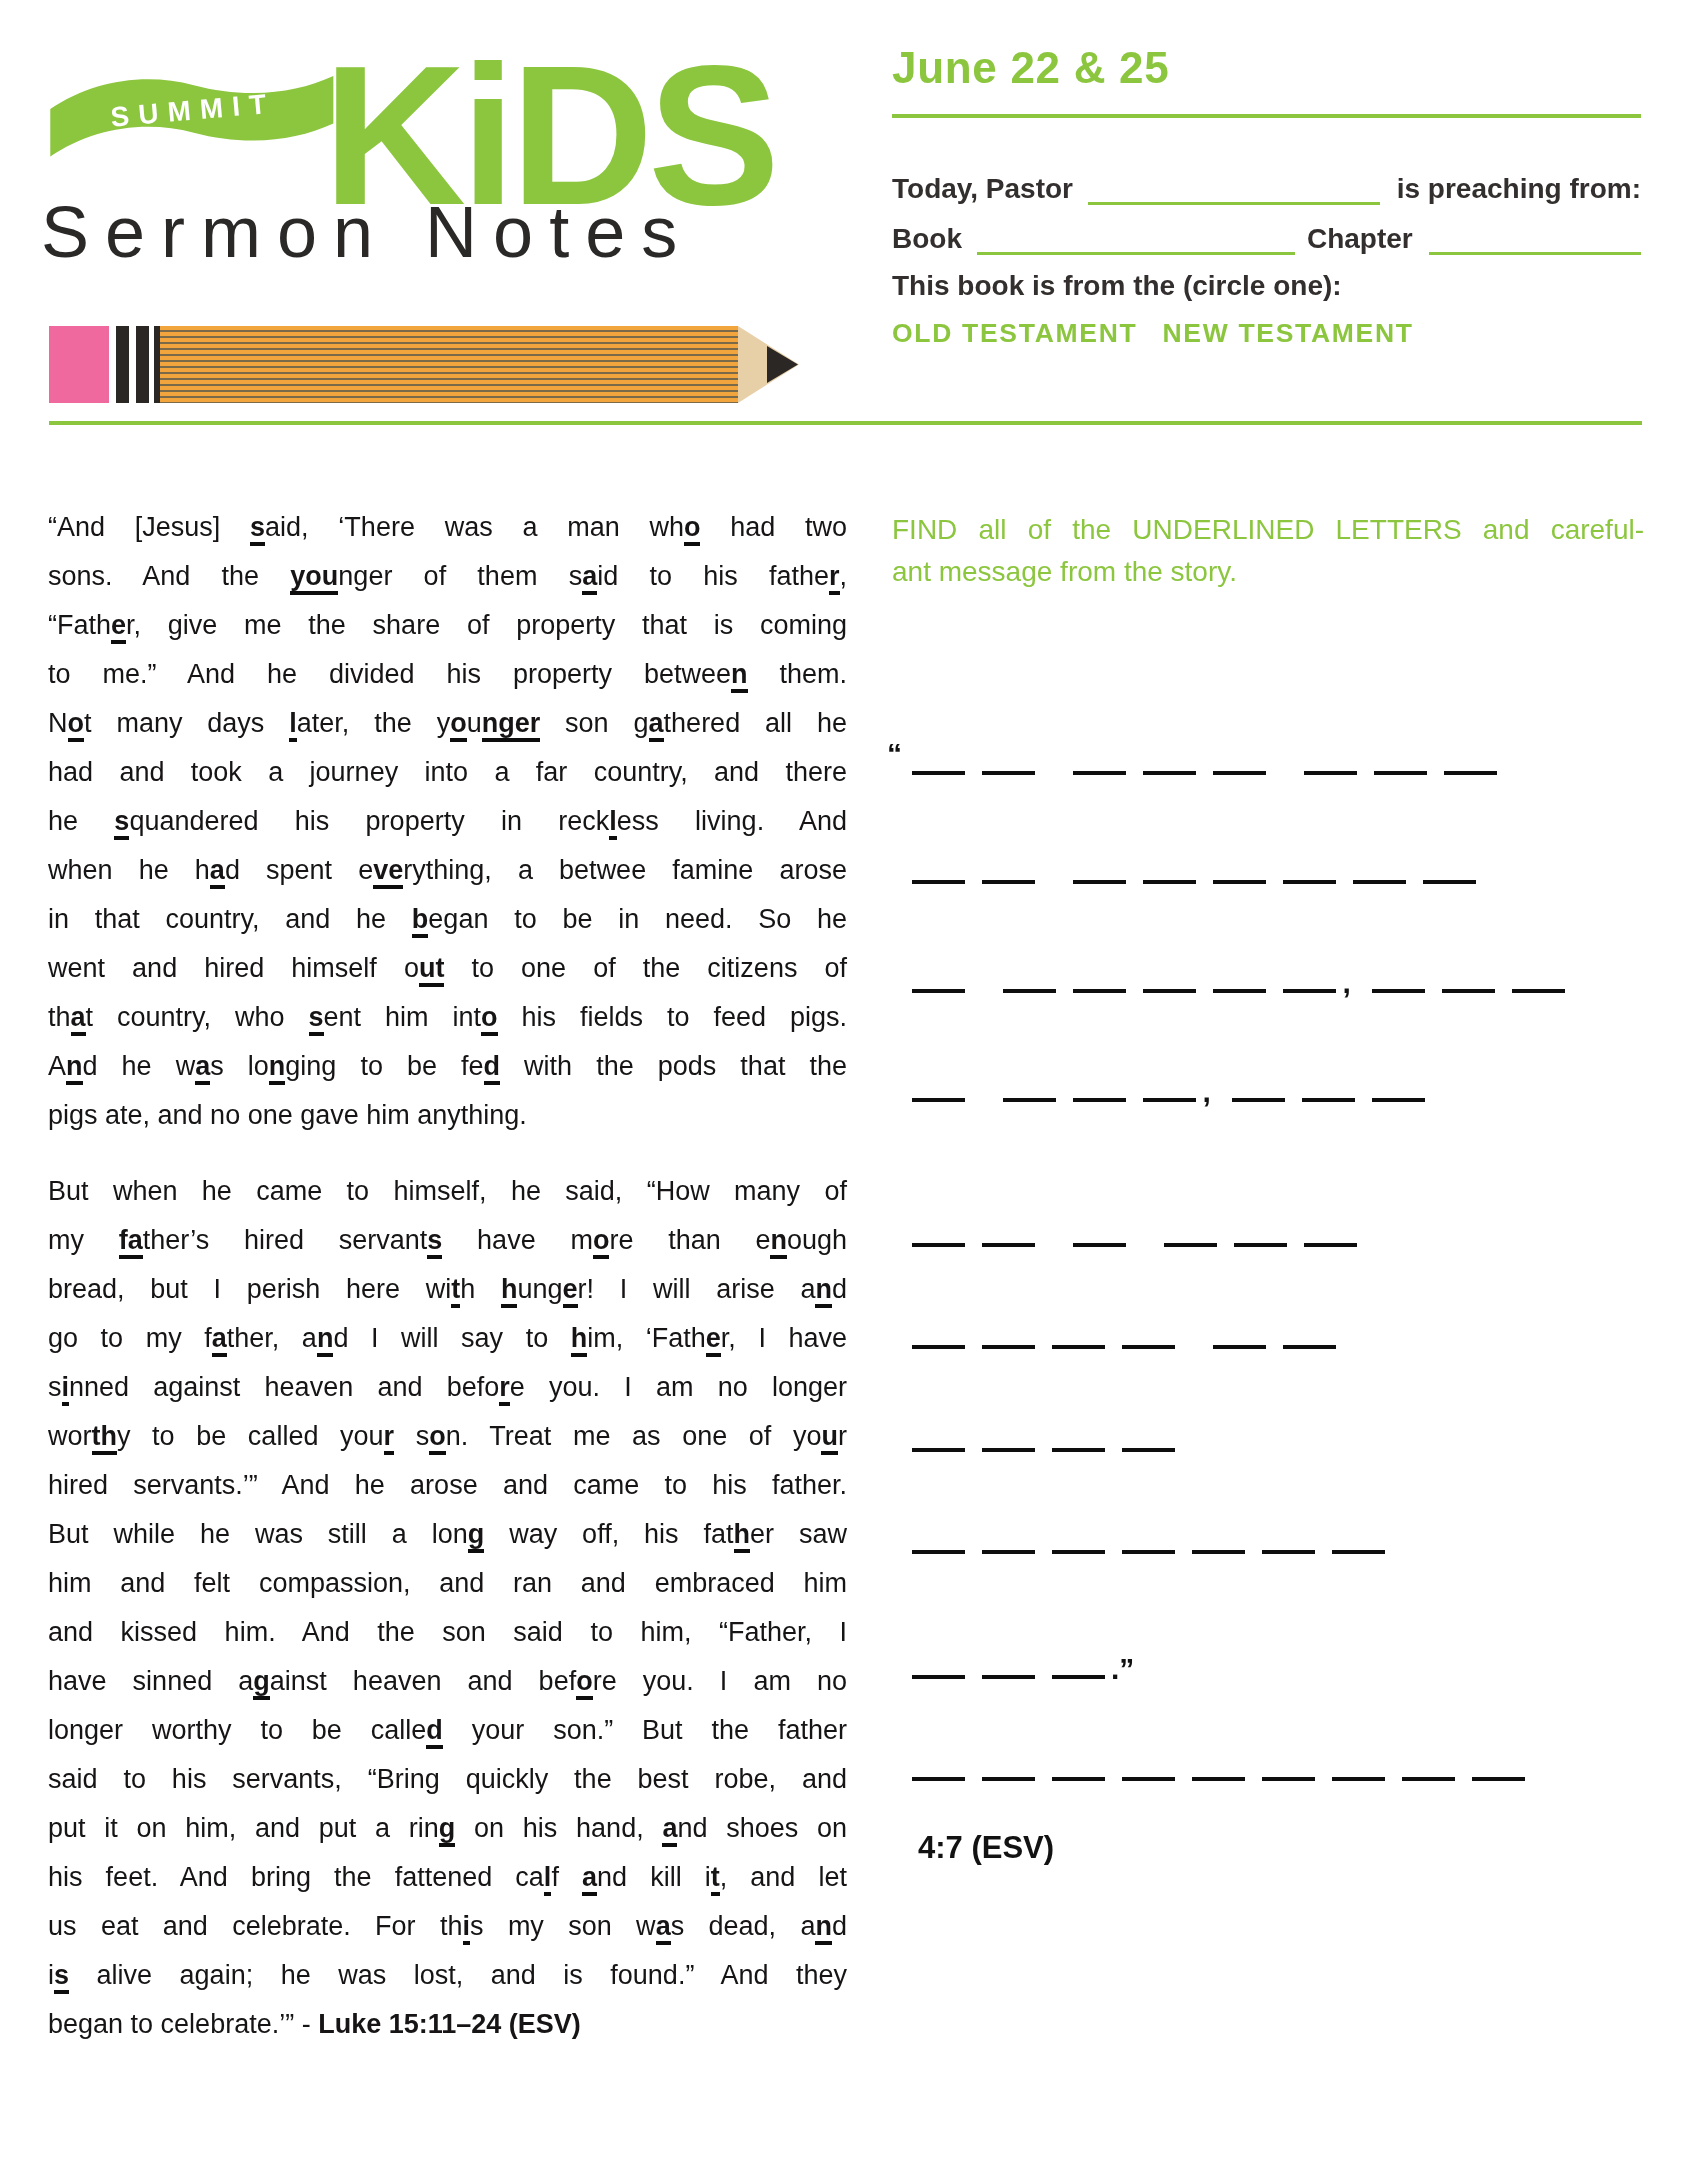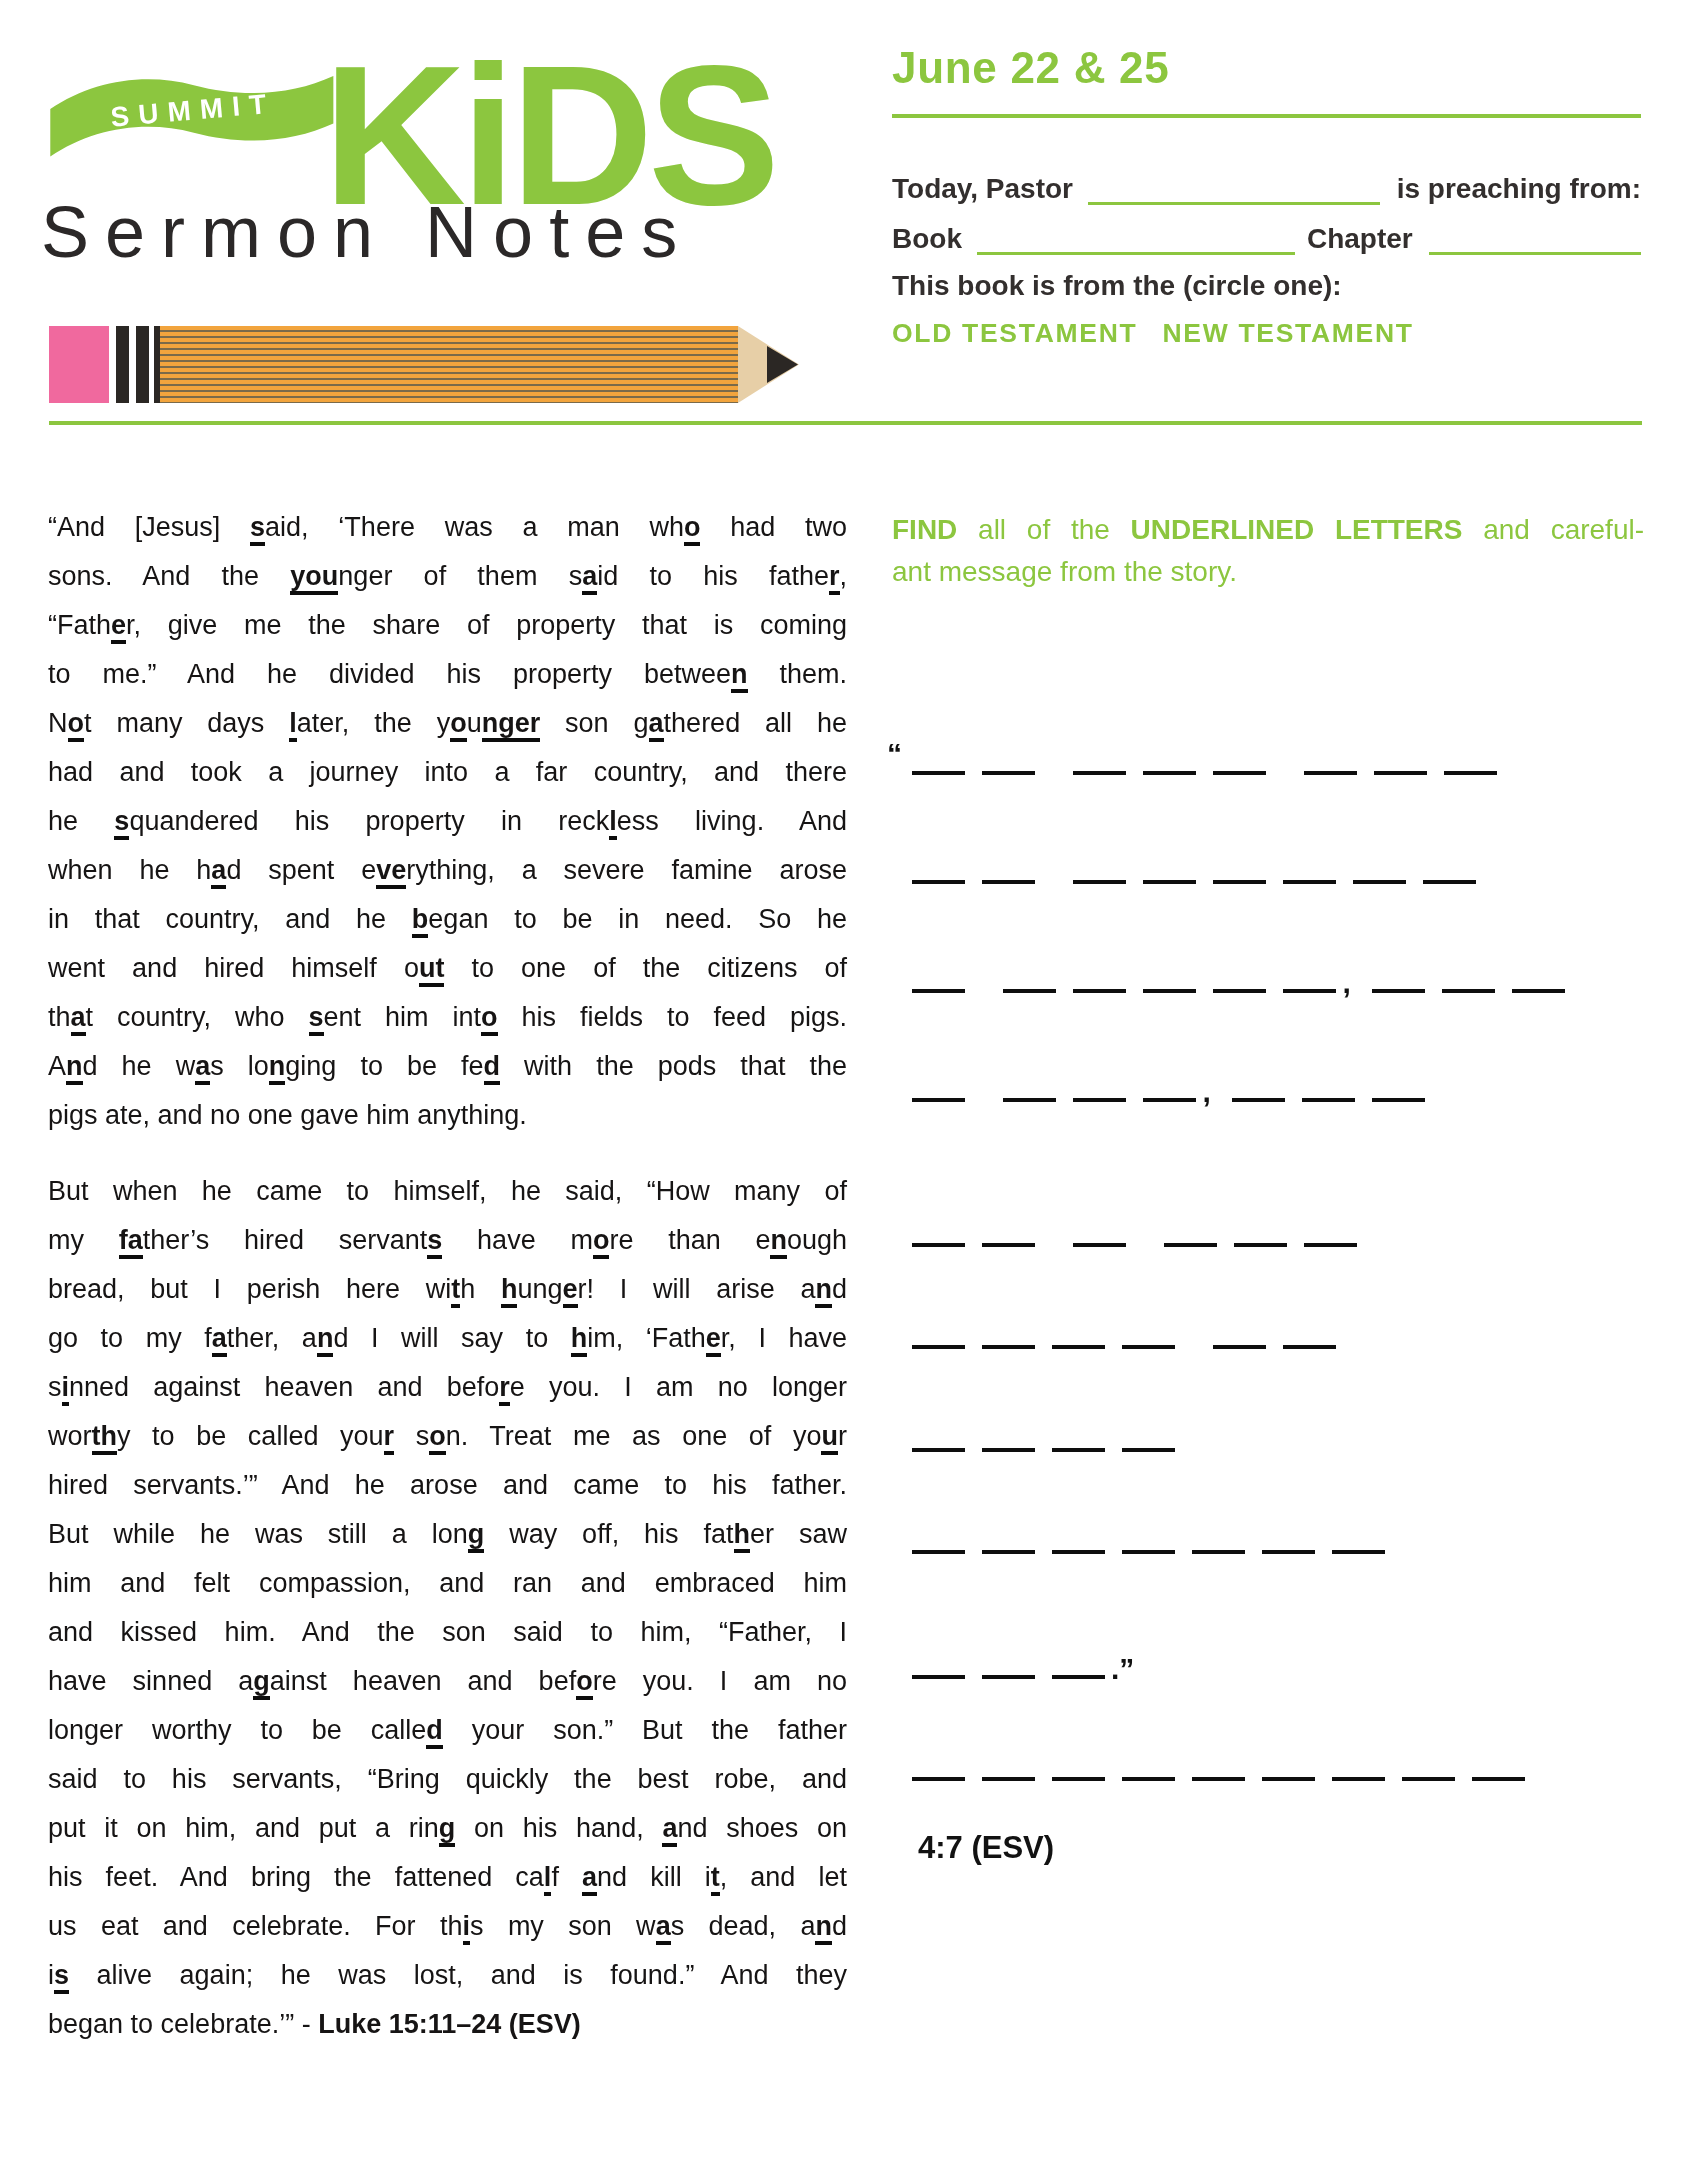--- a/index.html
+++ b/index.html
@@ -41,21 +41,21 @@
   .para{position:absolute;left:48px;width:799px;font-size:27px;line-height:49px;color:#161414;}
   .para1{top:503px;}
   .para2{top:1167px;}
   .tline{text-align:justify;text-align-last:justify;}
   .tline.last{text-align-last:left;}
   .u{font-weight:700;border-bottom:4px solid #0d0d0d;}
   .b{font-weight:700;}
 
   
   .instructions{position:absolute;left:892px;top:509px;width:752px;font-size:28px;line-height:42px;color:#8cc63f;font-weight:400;}
-  .instructions .b{font-weight:700;}
+  .instructions .b{font-weight:400;}
 
   .rows-layer{position:absolute;left:0;top:0;width:1687px;height:2183px;pointer-events:none;}
   .brow{position:absolute;left:912px;white-space:nowrap;line-height:32px;height:32px;font-size:30px;font-weight:700;color:#111;pointer-events:auto;}
   .brow:nth-child(1){top:743px;}
   .brow:nth-child(2){top:852px;}
   .brow:nth-child(3){top:961px;}
   .brow:nth-child(4){top:1070px;}
   .brow:nth-child(5){top:1215px;}
   .brow:nth-child(6){top:1317px;}
   .brow:nth-child(7){top:1420px;}
@@ -118,21 +118,21 @@
   <div class="main-rule"></div>
 
   <div class="para para1">
       <div class="tline"><span>“And [Jesus] </span><span class="u">s</span><span>aid, ‘There was a man wh</span><span class="u">o</span><span> had two</span></div>
       <div class="tline"><span>sons. And the </span><span class="u">you</span><span>nger of them s</span><span class="u">a</span><span>id to his fathe</span><span class="u">r</span><span>,</span></div>
       <div class="tline"><span>“Fath</span><span class="u">e</span><span>r, give me the share of property that is coming</span></div>
       <div class="tline"><span>to me.” And he divided his property betwee</span><span class="u">n</span><span> them.</span></div>
       <div class="tline"><span>N</span><span class="u">o</span><span>t many days </span><span class="u">l</span><span>ater, the y</span><span class="u">o</span><span>u</span><span class="u">nger</span><span> son g</span><span class="u">a</span><span>thered all he</span></div>
       <div class="tline"><span>had and took a journey into a far country, and there</span></div>
       <div class="tline"><span>he </span><span class="u">s</span><span>quandered his property in reck</span><span class="u">l</span><span>ess living. And</span></div>
-      <div class="tline"><span>when he h</span><span class="u">a</span><span>d spent e</span><span class="u">ve</span><span>rything, a severe famine arose</span></div>
+      <div class="tline"><span>when he h</span><span class="u">a</span><span>d spent e</span><span class="u">ve</span><span>rything, a betwee famine arose</span></div>
       <div class="tline"><span>in that country, and he </span><span class="u">b</span><span>egan to be in need. So he</span></div>
       <div class="tline"><span>went and hired himself o</span><span class="u">ut</span><span> to one of the citizens of</span></div>
       <div class="tline"><span>th</span><span class="u">a</span><span>t country, who </span><span class="u">s</span><span>ent him int</span><span class="u">o</span><span> his fields to feed pigs.</span></div>
       <div class="tline"><span>A</span><span class="u">n</span><span>d he w</span><span class="u">a</span><span>s lo</span><span class="u">n</span><span>ging to be fe</span><span class="u">d</span><span> with the pods that the</span></div>
       <div class="tline last"><span>pigs ate, and no one gave him anything.</span></div>
     </div>
   <div class="para para2">
       <div class="tline"><span>But when he came to himself, he said, “How many of</span></div>
       <div class="tline"><span>my </span><span class="u">fa</span><span>ther’s hired servant</span><span class="u">s</span><span> have m</span><span class="u">o</span><span>re than e</span><span class="u">n</span><span>ough</span></div>
       <div class="tline"><span>bread, but I perish here wi</span><span class="u">t</span><span>h </span><span class="u">h</span><span>ung</span><span class="u">e</span><span>r! I will arise a</span><span class="u">n</span><span>d</span></div>

